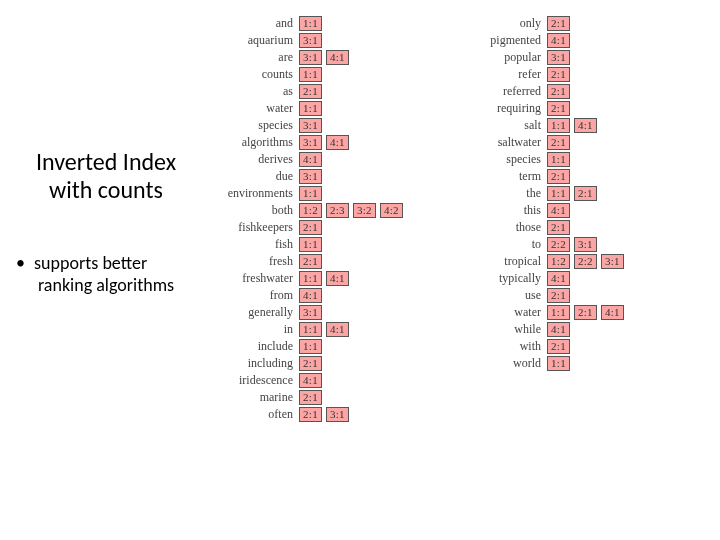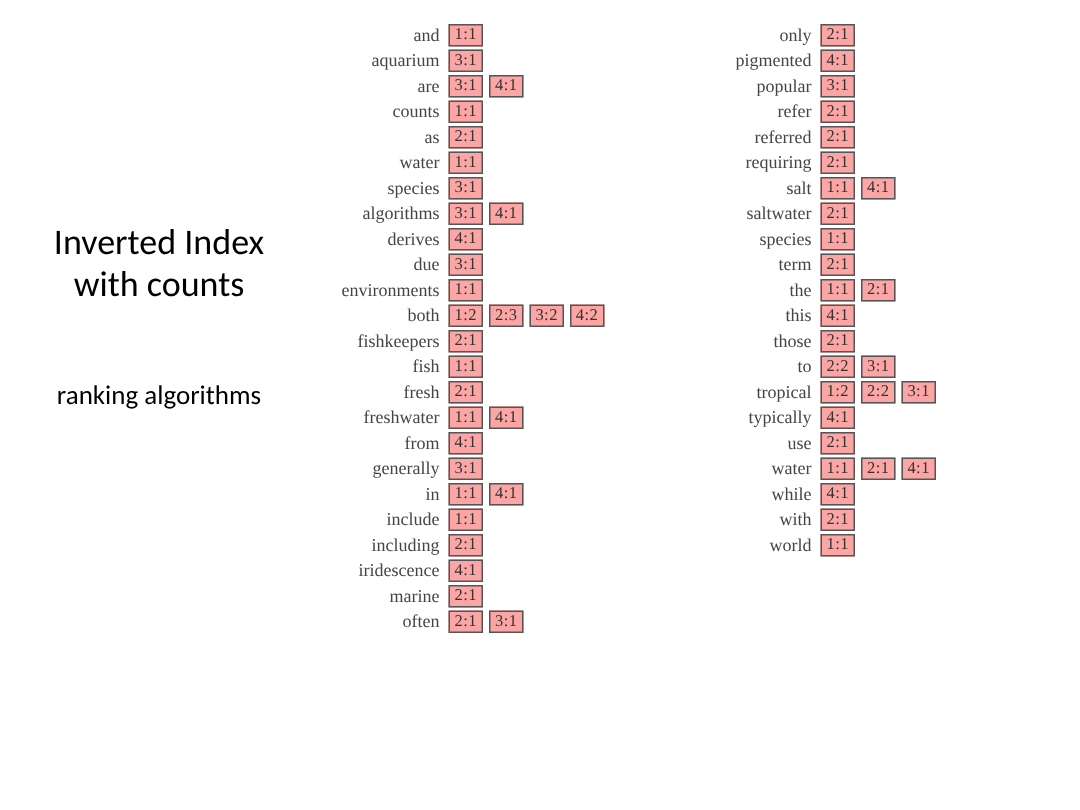--- a/index.html
+++ b/index.html
@@ -84,20 +84,24 @@
 <body>
 
 <div class="slide">
 
   <div class="title">
     <span>Inverted Index</span><br>
     <span>with counts</span>
   </div>
 
   <div class="bullet-block">
+    <span class="line1">
+      <span class="bullet-dot">•</span>
+      <span>supports better</span>
+    </span>
     <span class="line2">ranking algorithms</span>
   </div>
 
   <div class="index-area">
     <div class="col col1" id="col1">
         <div class="row">
           <div class="term">and</div>
           <div class="postings">
             <span class="post">1:1</span>
           </div>

